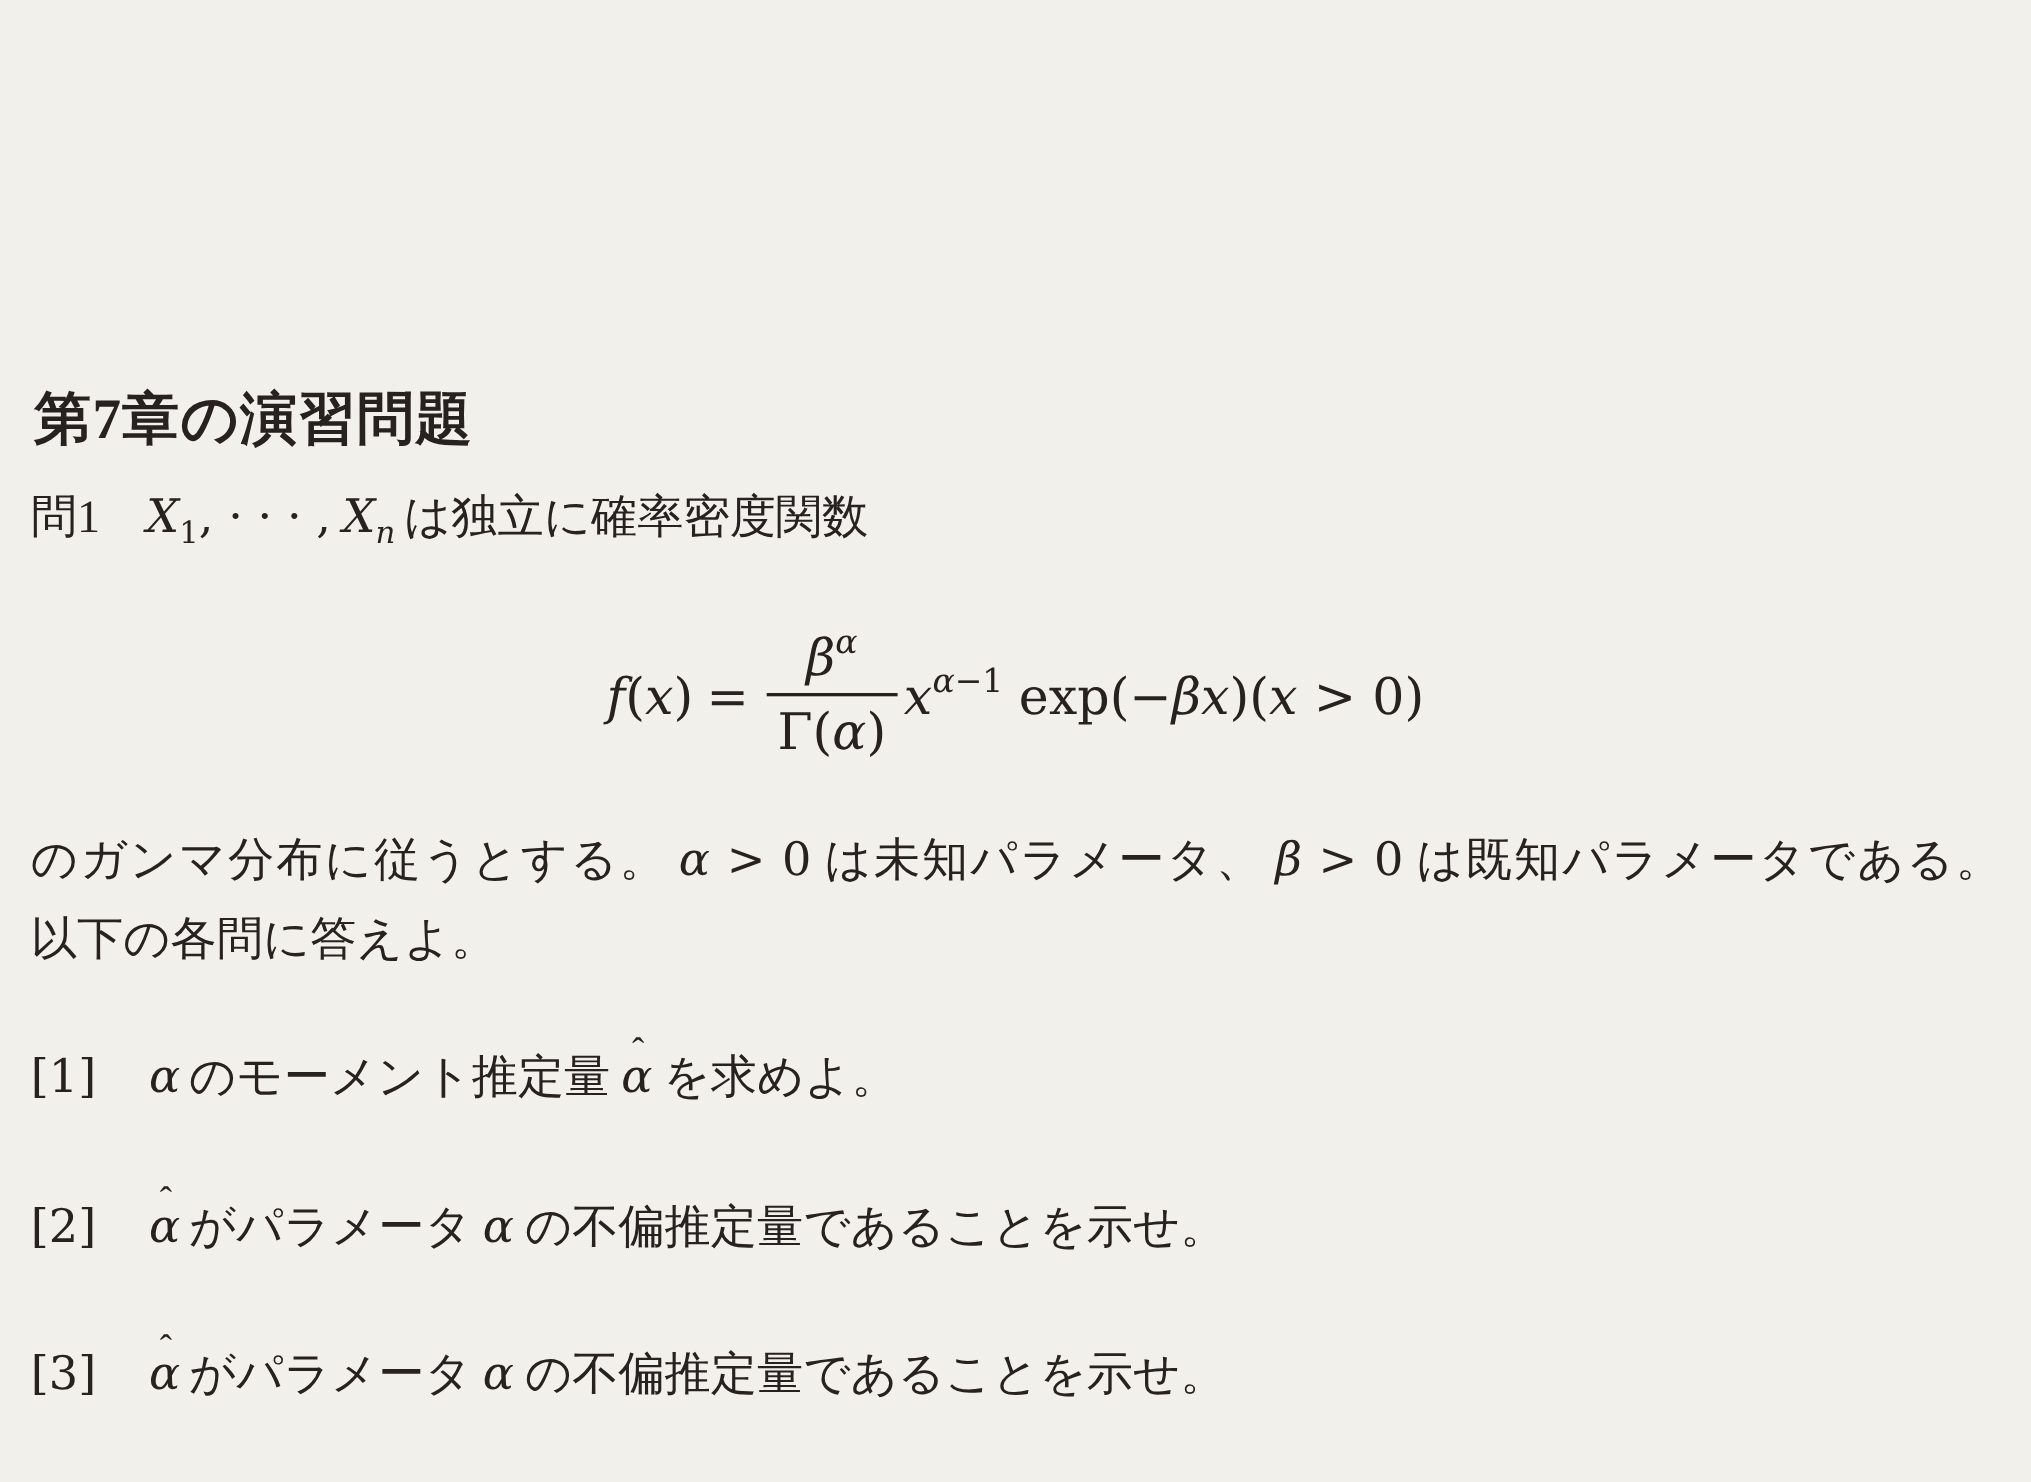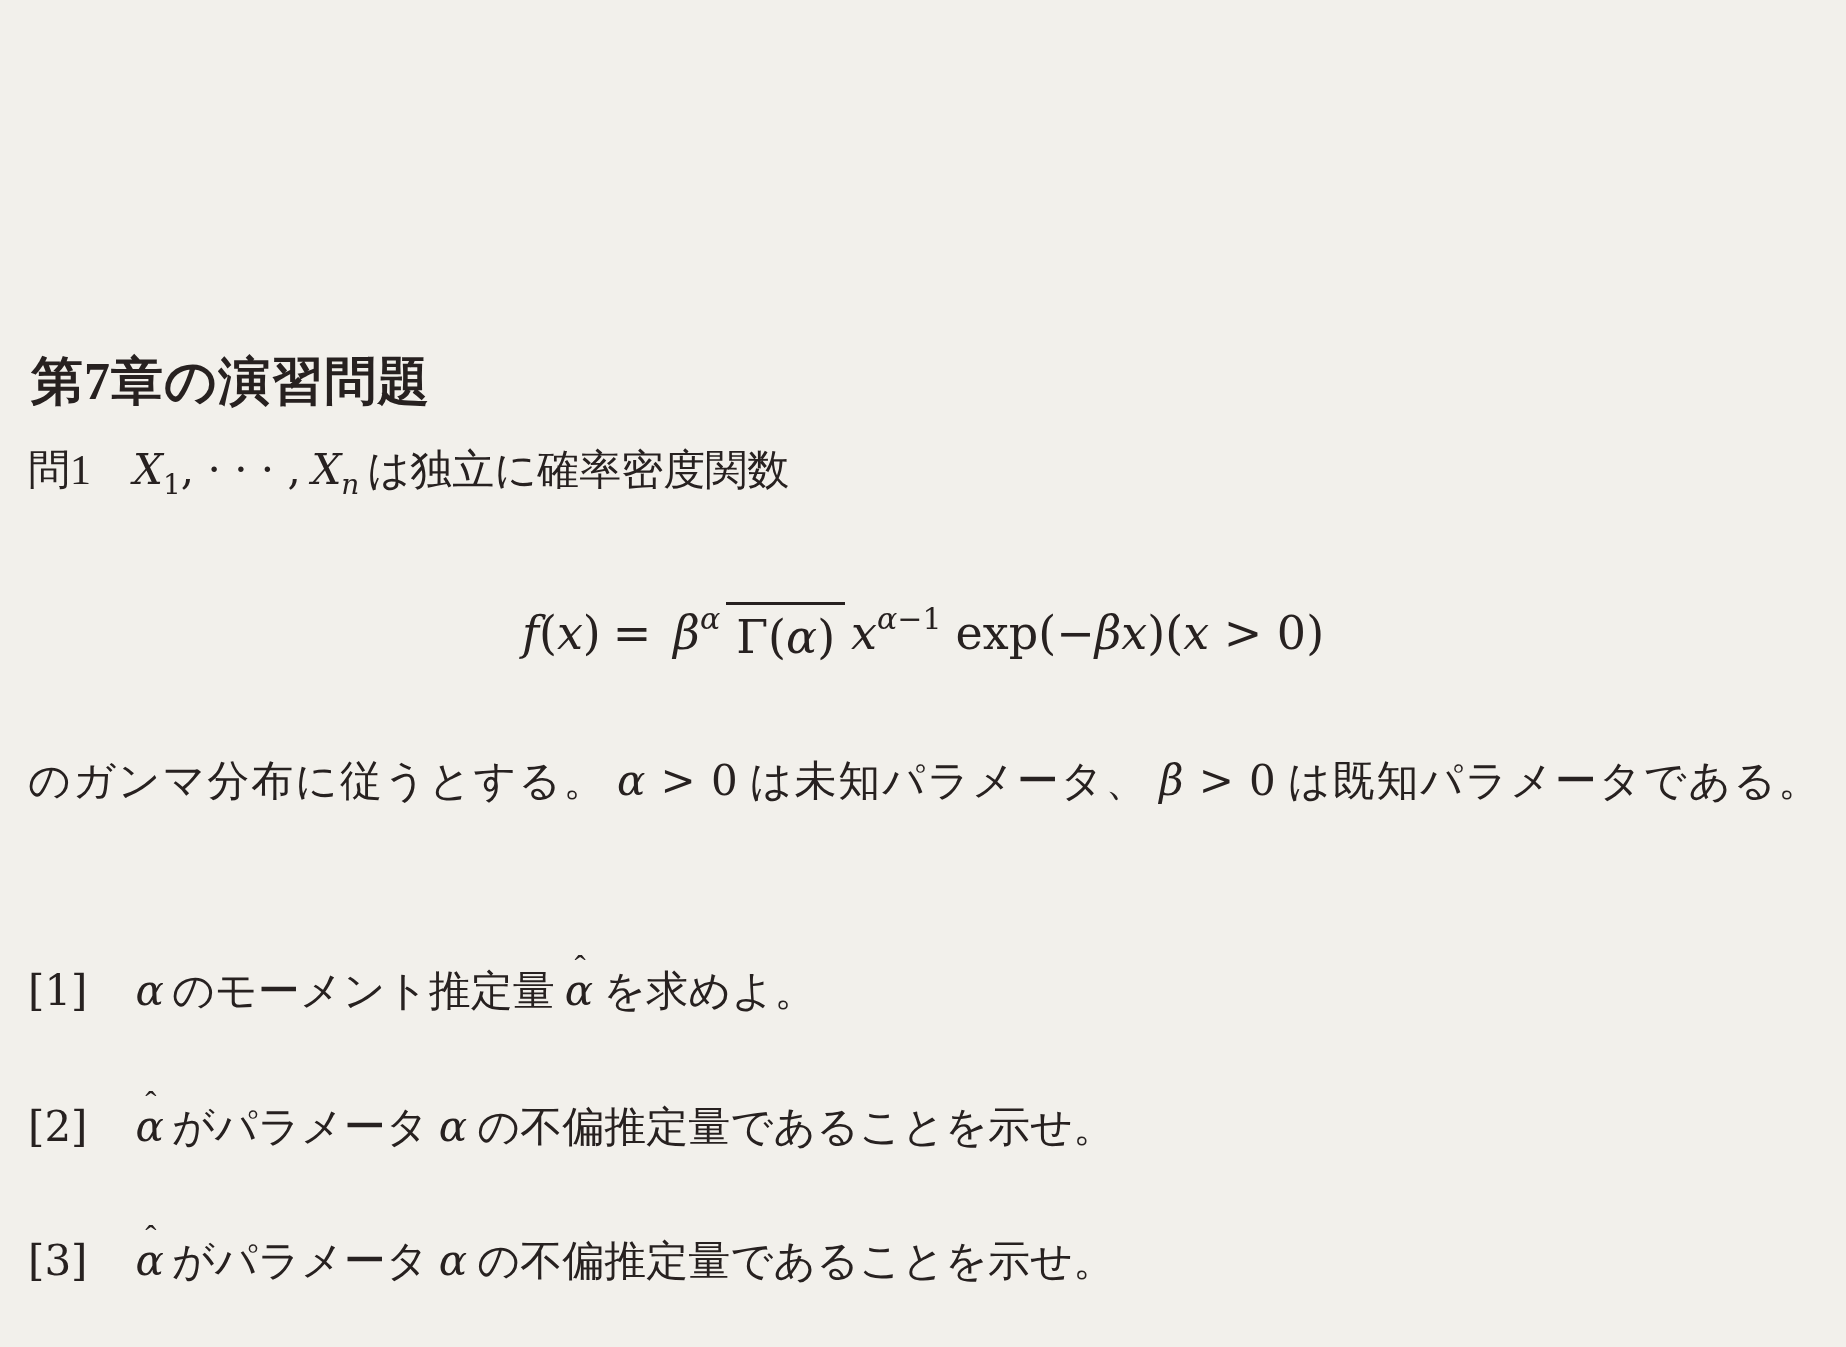--- a/index.html
+++ b/index.html
@@ -45,21 +45,21 @@
   .msub{
     font-size:28px;
     position:relative;top:10px;
     line-height:1;
   }
   .msup{
     font-size:30px;
     position:relative;top:-20px;
     line-height:1;
   }
-  .imath{margin:12px 10px;}
+  .imath{margin:0 10px;}
   .imath-tight{margin:0 8px;}
 
   
   .hatwrap{position:relative;display:inline-block;}
   .hat{
     position:absolute;
     left:54%;top:-0.34em;
     transform:translateX(-50%);
     font-size:0.8em;
     line-height:1;
@@ -72,22 +72,22 @@
     display:flex;justify-content:center;align-items:center;
     font-size:46px;
   }
   .mainline{
     display:inline-block;
     line-height:54px;
     white-space:nowrap;
   }
   .eqsign{margin:0 16px 0 12px;}
   .frac{
-    display:inline-flex;flex-direction:row;
-    align-items:flex-end;
+    display:inline-flex;flex-direction:column;
+    align-items:center;
     margin-right:6px;
   }
   .frac .num{
     line-height:1.1;
     padding:0 6px 5px 6px;
   }
   .frac .den{
     line-height:1.15;
     border-top:3px solid var(--ink);
     padding:6px 10px 0 10px;
@@ -134,20 +134,21 @@
   <span class="frac">
     <span class="num"><span class="math">β</span><span class="msup math">α</span></span>
     <span class="den"><span class="rm">Γ</span><span class="rm">(</span><span class="math">α</span><span class="rm">)</span></span>
   </span>
   <span class="mainline"><span class="math">x</span><span class="msup"><span class="math">α</span><span class="rm">−1</span></span><span class="rm expfn">exp</span><span class="rm">(</span><span class="rm">−</span><span class="math">β</span><span class="math">x</span><span class="rm">)</span></span>
   <span class="cond"><span class="rm">(</span><span class="math">x</span><span class="rm"> &gt; 0</span><span class="rm">)</span></span>
 </div>
 
 <div class="abs para">
   <div class="jline"><span>のガンマ分布に従うとする。</span><span class="imath"><span class="math">α</span><span class="rm"> &gt; 0</span></span><span>は未知パラメータ、</span><span class="imath"><span class="math">β</span><span class="rm"> &gt; 0</span></span><span>は既知パラメータである。</span></div>
+  <div>以下の各問に答えよ。</div>
 </div>
 
 <div class="abs q-item item-1">
   <span class="bracket rm">[1]</span><span class="hatwrap imath-tight"><span class="hat"></span><span class="math">α</span></span><span>のモーメント推定量</span><span class="hatwrap imath"><span class="hat">ˆ</span><span class="math">α</span></span><span>を求めよ。</span>
 </div>
 
 <div class="abs q-item item-2">
   <span class="bracket rm">[2]</span><span class="hatwrap imath-tight"><span class="hat">ˆ</span><span class="math">α</span></span><span>がパラメータ</span><span class="hatwrap imath"><span class="hat"></span><span class="math">α</span></span><span>の不偏推定量であることを示せ。</span>
 </div>
 

